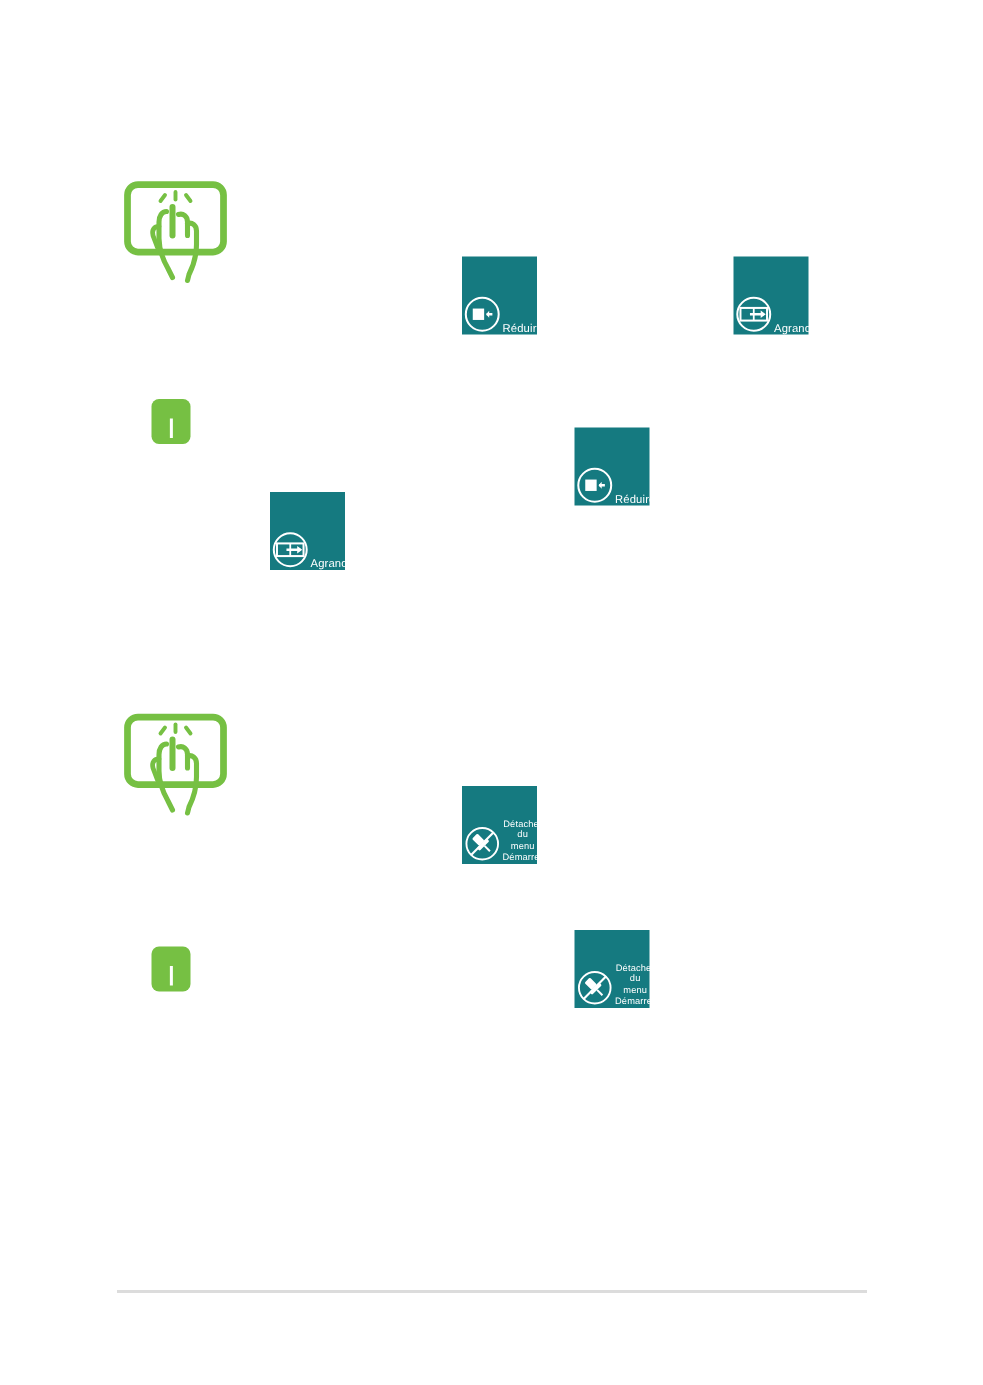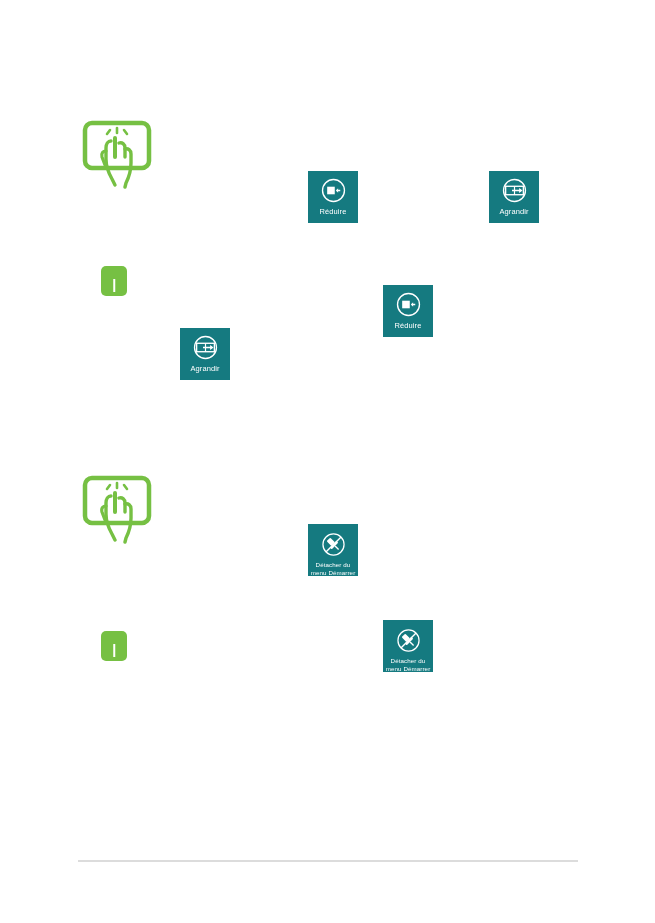--- a/index.html
+++ b/index.html
@@ -43,22 +43,22 @@
     width: 1.5px;
     height: 13px;
     background: #ffffff;
   }
 
   
   .tile {
     background: #157a80;
     color: #ffffff;
     display: flex;
-    flex-direction: column;
-    align-items: center;
+    flex-direction: row;
+    align-items: flex-end;
     justify-content: flex-start;
     box-sizing: border-box;
     padding-top: 6px;
   }
   .tile .tile-icon {
     width: 30px;
     height: 30px;
     display: block;
     flex: none;
   }

